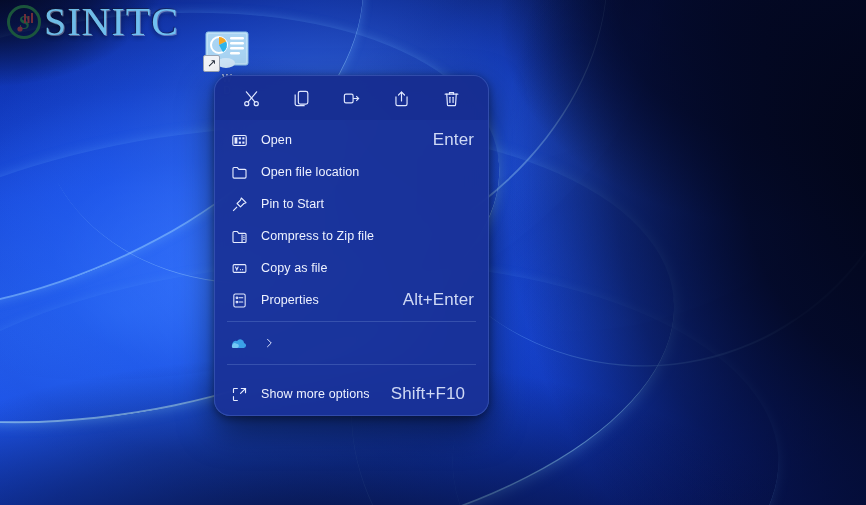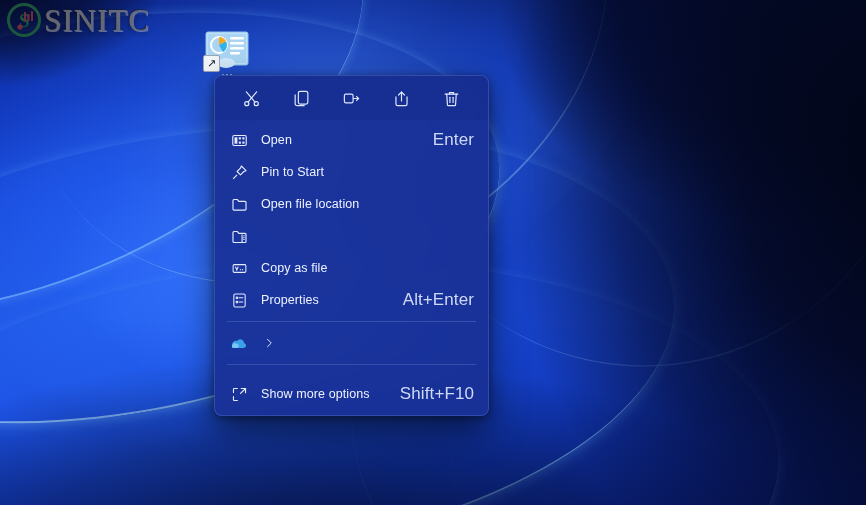--- a/index.html
+++ b/index.html
@@ -75,22 +75,22 @@
   .r9{left:52%;top:58%;width:70%;height:78%;border-width:0 0 2px 0;border-bottom-color:rgba(86,146,240,.30);transform:rotate(10deg);}
 
   
   #watermark{
     position:absolute;left:6px;top:2px;display:flex;align-items:center;gap:2px;
     z-index:40;
   }
   #wm-mark{width:36px;height:36px;flex:0 0 36px;opacity:.92;}
   #wm-text{
     font-family:"Liberation Serif","DejaVu Serif",serif;
-    font-size:31px;letter-spacing:1px;font-weight:400;line-height:1;
-    color:#737373;
+    font-size:40px;letter-spacing:1px;font-weight:400;line-height:1;
+    color:#7dd3fc;
     text-shadow:
       1px 1px 0 rgba(255,255,255,.38),
       -1px -1px 0 rgba(20,24,40,.55),
       0 2px 5px rgba(0,0,0,.5);
     opacity:.88;
   }
 
   
   #shortcut{
     position:absolute;left:196px;top:30px;width:62px;z-index:30;
@@ -108,21 +108,21 @@
     font-size:10px;line-height:12px;color:#f0f4ff;
     text-shadow:0 1px 2px rgba(0,0,0,.85);
     overflow:hidden;
   }
 
   
   #ctx{
     position:absolute;left:214px;top:75px;width:273px;
     background:rgba(25,48,150,.93);
     border:1px solid rgba(120,150,220,.26);
-    border-radius:8px;
+    border-radius:16px;
     box-shadow:0 14px 34px rgba(0,0,0,.55), 0 2px 8px rgba(0,0,0,.4);
     z-index:50;overflow:hidden;
     backdrop-filter:blur(14px);
   }
   #ctx-toolbar{
     display:flex;align-items:center;height:44px;padding:0 12px;gap:0;
     background:rgba(22,44,142,.55);
   }
   #ctx-toolbar .tb{
     flex:1 1 0;display:flex;align-items:center;justify-content:center;
@@ -135,21 +135,21 @@
   }
   .mi .mi-ico{
     width:20px;height:20px;flex:0 0 20px;display:flex;align-items:center;justify-content:center;margin-right:12px;
   }
   .mi .mi-label{flex:1 1 auto;white-space:nowrap;letter-spacing:.1px;}
   .mi .mi-accel{
     font-size:17px;color:#cfd9f5;margin-left:10px;white-space:nowrap;letter-spacing:.1px;
   }
   .mi .mi-chev{width:14px;display:flex;align-items:center;justify-content:flex-end;color:#dbe3ff;}
   .sep{height:1px;margin:5px 12px;background:rgba(160,185,240,.22);}
-  #ctx-footer{padding:3px 0 5px 0;}
+  #ctx-footer{padding:3px 9px 5px 0;}
   svg{display:block;}
 </style>
 </head>
 <body>
 
 <div id="desktop">
 
   <div class="wp-base"></div>
   <div class="petal p1"></div>
   <div class="petal p2"></div>
@@ -271,48 +271,49 @@
           </svg>
         </span>
         <span class="mi-label">Open</span>
         <span class="mi-accel">Enter</span>
       </div>
 
 
       <div class="mi">
         <span class="mi-ico">
           <svg width="17" height="17" viewBox="0 0 24 24" fill="none" stroke="#e6ecff" stroke-width="1.6" stroke-linejoin="round">
+            <path d="M2.8 18.5 V6.5 A1.5 1.5 0 0 1 4.3 5 H9 L11 7.6 H19.7 A1.5 1.5 0 0 1 21.2 9.1 V18.5 A1.5 1.5 0 0 1 19.7 20 H4.3 A1.5 1.5 0 0 1 2.8 18.5 Z"></path>
+          </svg>
+        </span>
+        <span class="mi-label">Open file location</span>
+        <span class="mi-accel"></span>
+      </div>
+
+      <div class="mi">
+        <span class="mi-ico">
+          <svg width="17" height="17" viewBox="0 0 24 24" fill="none" stroke="#e6ecff" stroke-width="1.6" stroke-linejoin="round">
             <path d="M14.6 2.8 L21.2 9.4 L18.2 10.6 L13.4 15.4 L8.6 10.6 L13.4 5.8 Z"></path>
             <path d="M8.6 15.4 L3 21"></path>
           </svg>
         </span>
         <span class="mi-label">Pin to Start</span>
-        <span class="mi-accel"></span>
-      </div>
-
-      <div class="mi">
-        <span class="mi-ico">
-          <svg width="17" height="17" viewBox="0 0 24 24" fill="none" stroke="#e6ecff" stroke-width="1.6" stroke-linejoin="round">
-            <path d="M2.8 18.5 V6.5 A1.5 1.5 0 0 1 4.3 5 H9 L11 7.6 H19.7 A1.5 1.5 0 0 1 21.2 9.1 V18.5 A1.5 1.5 0 0 1 19.7 20 H4.3 A1.5 1.5 0 0 1 2.8 18.5 Z"></path>
-          </svg>
-        </span>
-        <span class="mi-label">Open file location</span>
         <span class="mi-accel"></span>
       </div>
 
       <div class="mi">
         <span class="mi-ico">
           <svg width="17" height="17" viewBox="0 0 24 24" fill="none" stroke="#e6ecff" stroke-width="1.6" stroke-linejoin="round">
             <path d="M2.8 19 V6.5 A1.5 1.5 0 0 1 4.3 5 H9 L11 7.6 H19.7 A1.5 1.5 0 0 1 21.2 9.1 V19 A1.5 1.5 0 0 1 19.7 20.5 H4.3 A1.5 1.5 0 0 1 2.8 19 Z"></path>
             <path d="M15.6 9 V20.2"></path>
             <path d="M17.4 11 H19.2"></path>
               <path d="M17.4 13.6 H19.2"></path>
               <path d="M17.4 16.2 H19.2"></path>
           </svg>
         </span>
+        <span class="mi-label">Compress to Zip file</span>
         <span class="mi-accel"></span>
       </div>
 
       <div class="mi">
         <span class="mi-ico">
           <svg width="17" height="17" viewBox="0 0 24 24" fill="none" stroke="#e6ecff" stroke-width="1.5">
             <rect x="3" y="6.5" width="18" height="11" rx="1.6"></rect>
             <path d="M6.4 10 L8.2 14 L10 10" stroke-linecap="round"></path>
             <circle cx="13.4" cy="13.6" r=".85" fill="#e6ecff" stroke="none"></circle>
             <circle cx="16.4" cy="13.6" r=".85" fill="#e6ecff" stroke="none"></circle>

